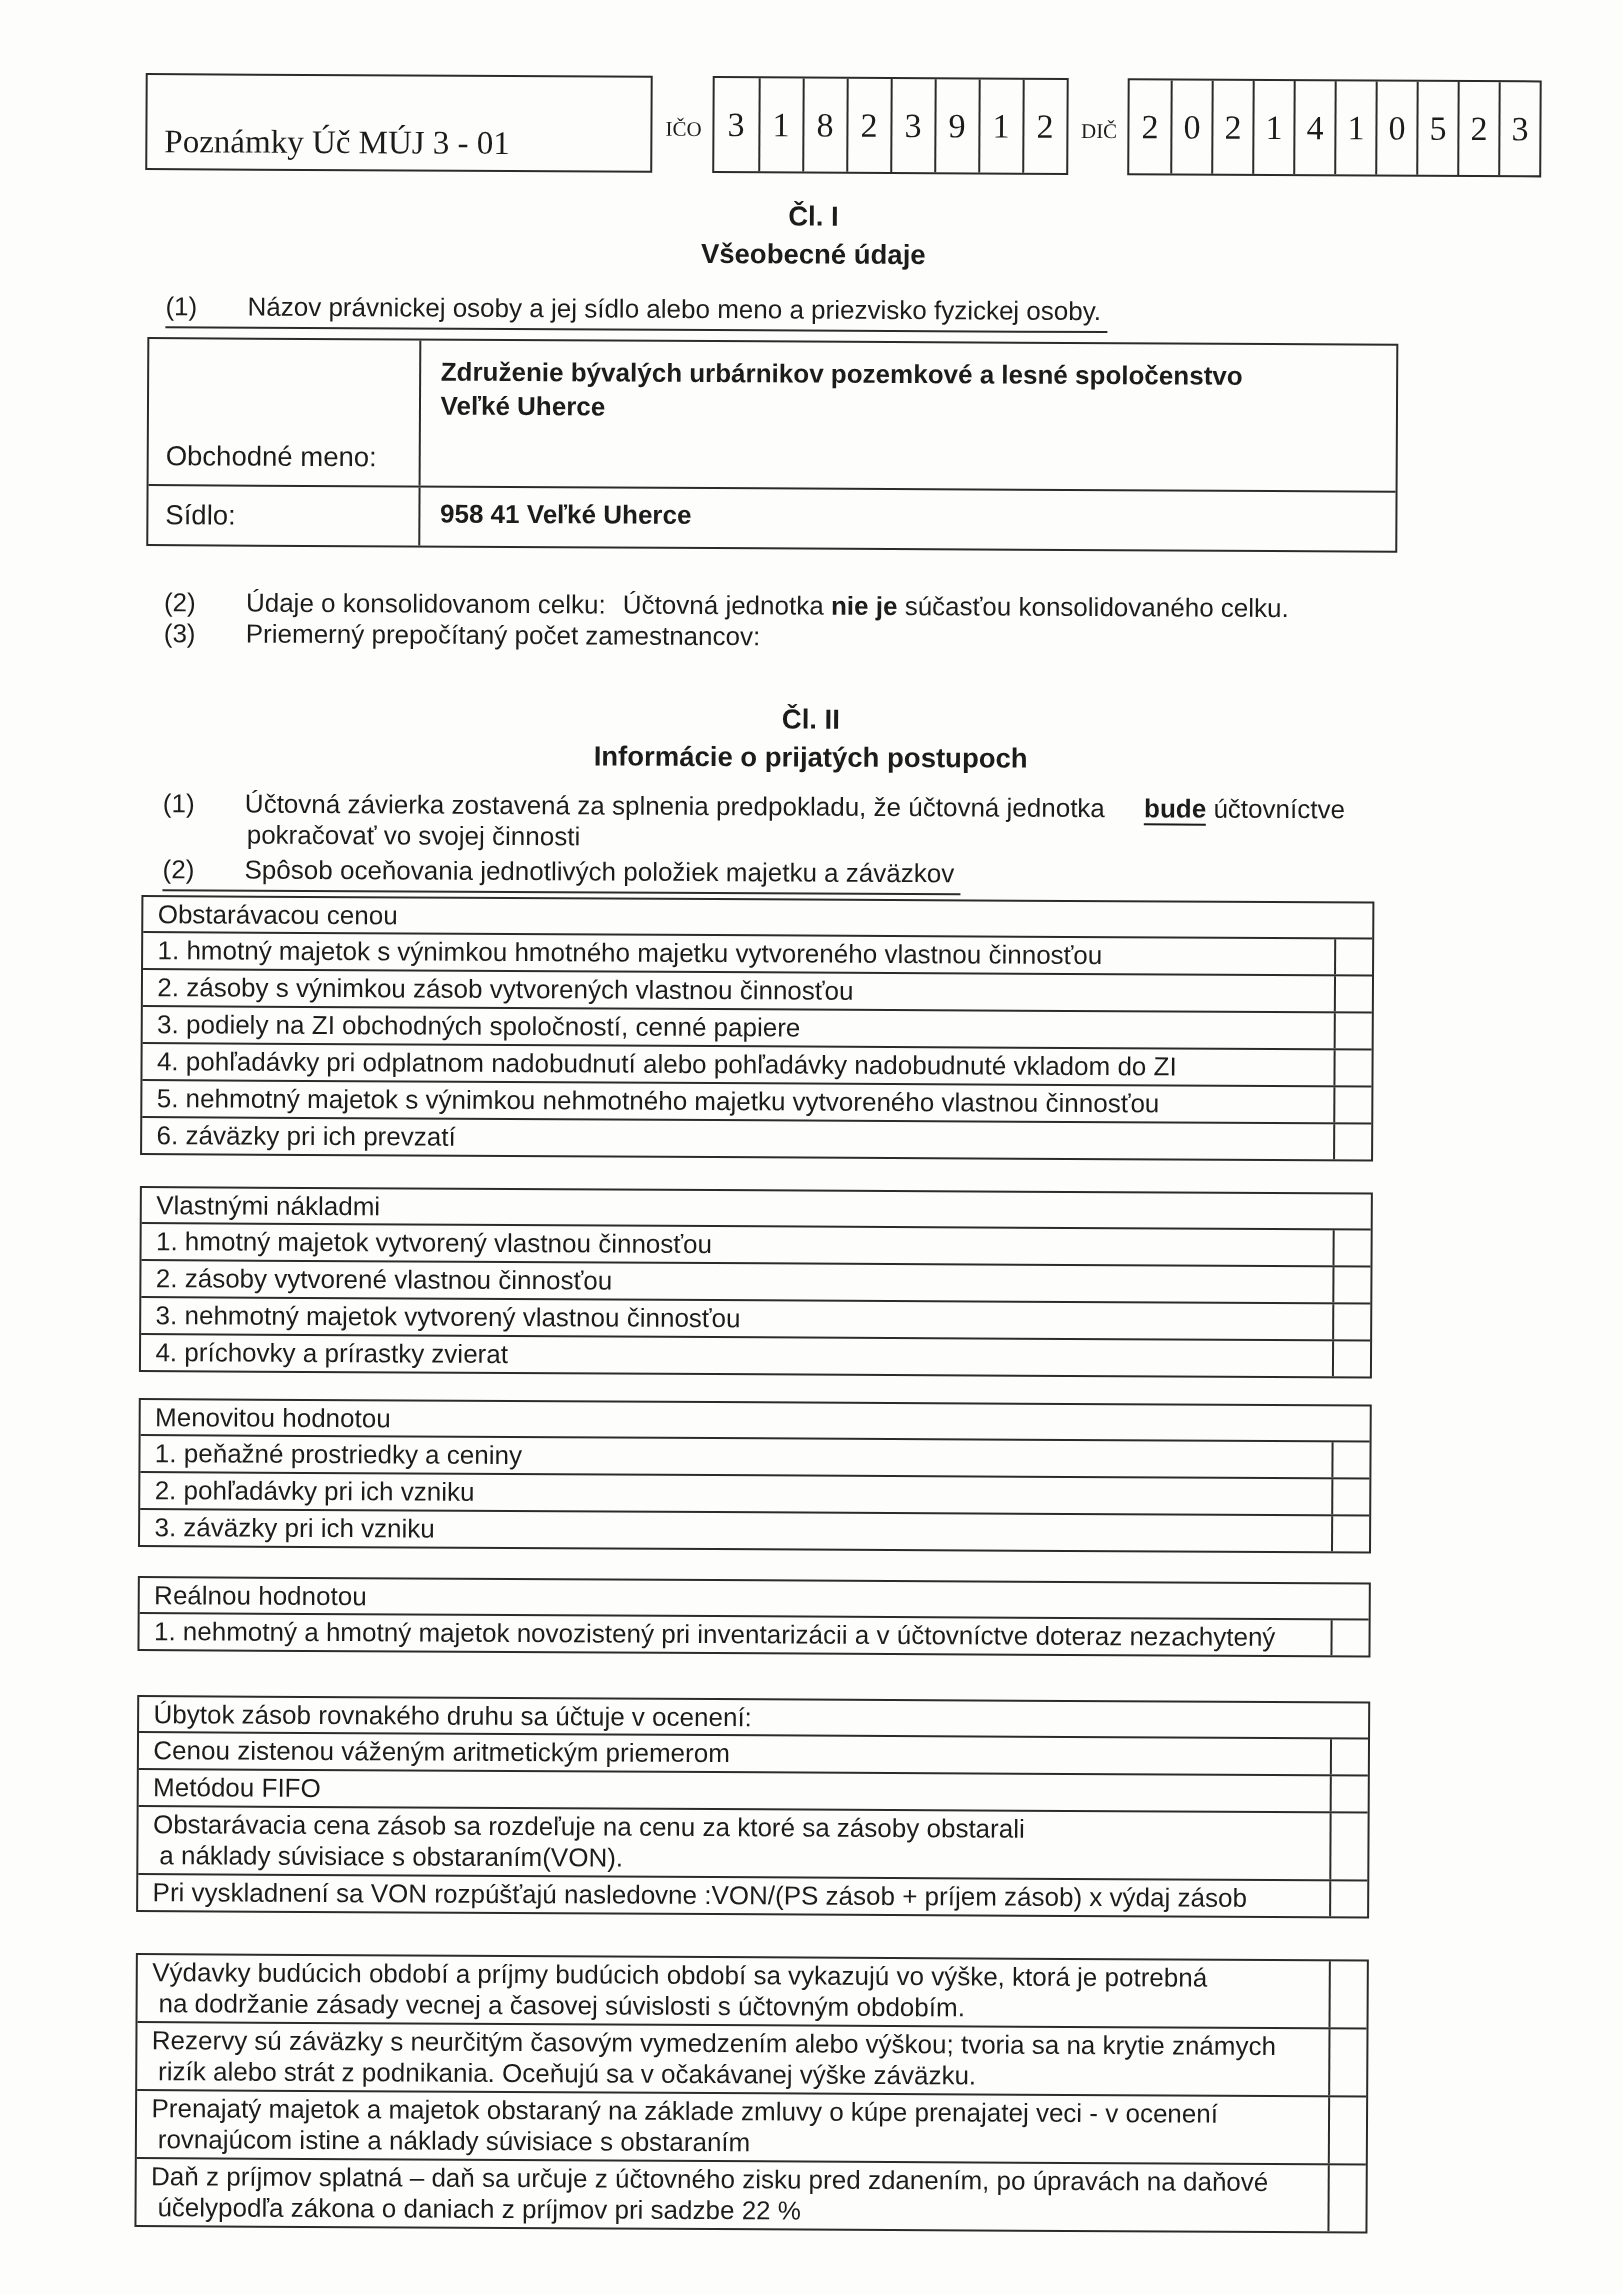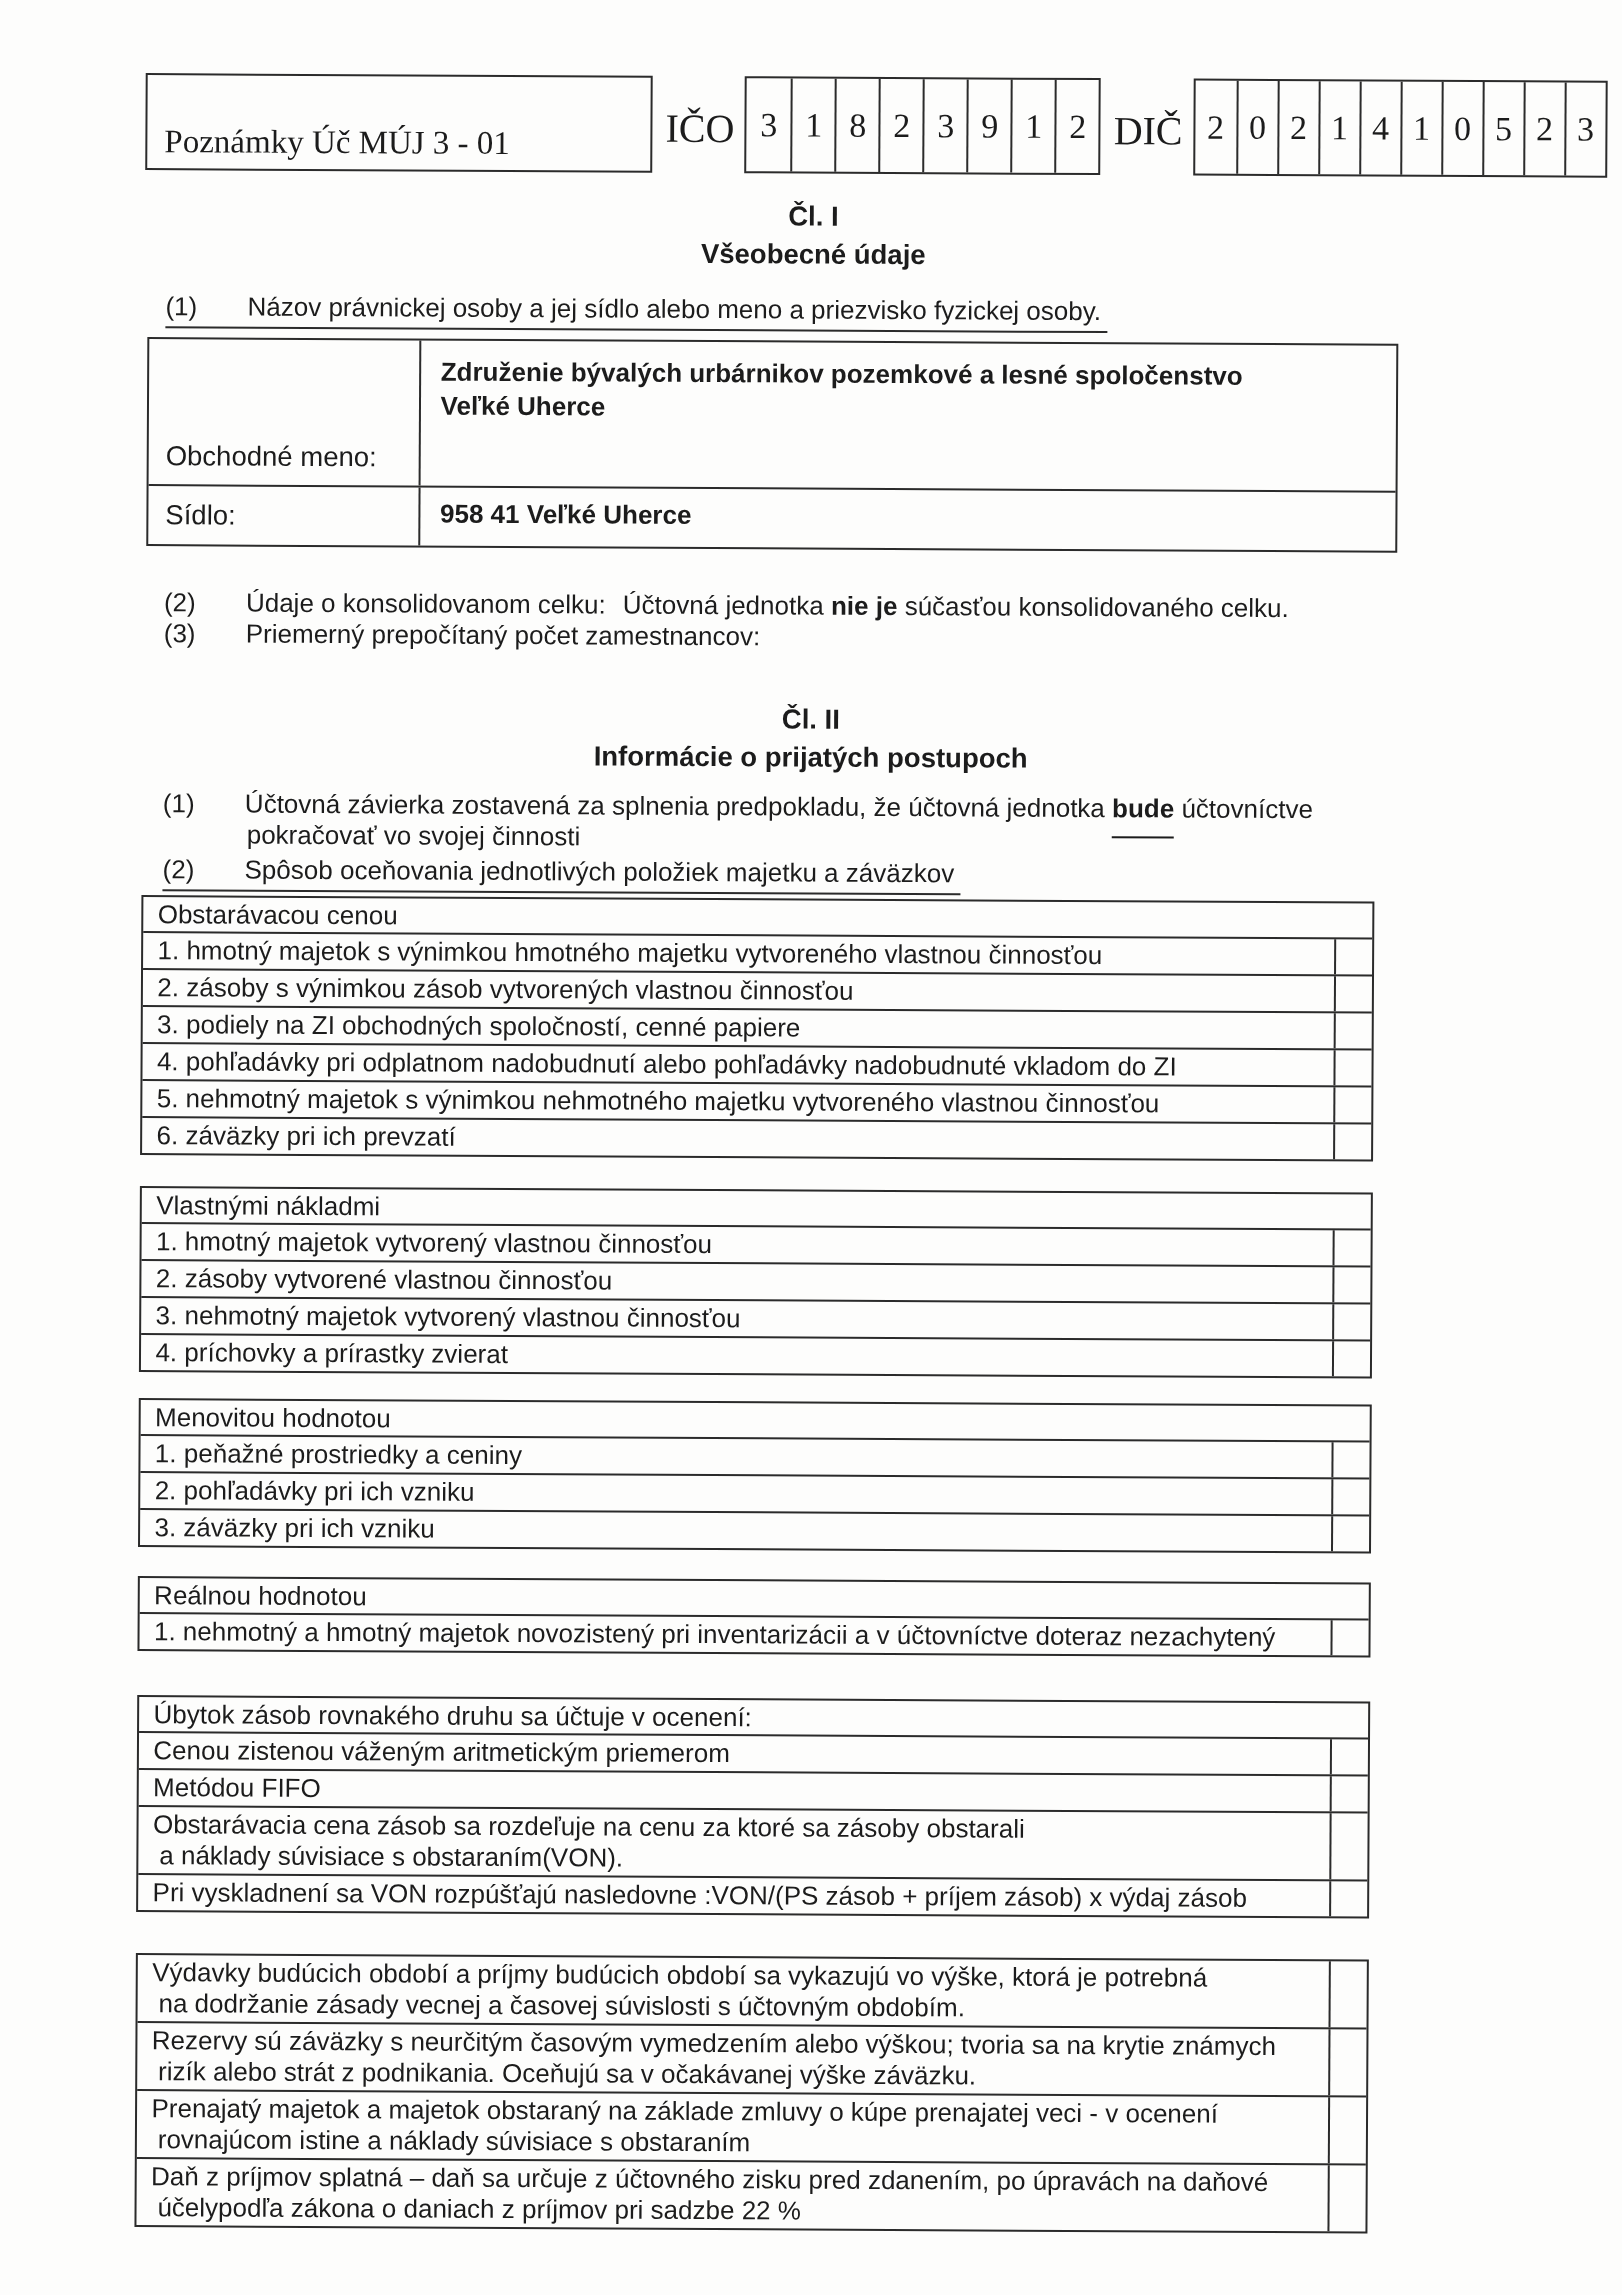--- a/index.html
+++ b/index.html
@@ -27,21 +27,21 @@
     width:507px;height:97px;box-sizing:border-box;
     border:2px solid #2b2b2b;
     display:flex;align-items:flex-end;
     padding:0 0 9.2px 17px;
   }
   .form-label-box span{
     font-family:"Liberation Serif","DejaVu Serif",serif;
     font-size:33px;line-height:35px;white-space:nowrap;
   }
   .reg-label{
-    font-size:40px;line-height:34px;
+    font-size:21px;line-height:34px;
     margin:9.2px 6.5px 0 13px;white-space:nowrap;
   }
   .digit-boxes{
     display:flex;height:97px;box-sizing:border-box;
     border:2px solid #2b2b2b;margin-left:3.9px;
   }
   .digit-cell{
     box-sizing:border-box;height:100%;
     display:flex;align-items:center;justify-content:center;
     font-family:"Liberation Serif","DejaVu Serif",serif;
@@ -58,21 +58,21 @@
   .sec-head.second{margin-top:50px;}
   .sec-sub{text-align:center;font-weight:bold;font-size:27.5px;line-height:33px;margin-top:5.2px;}
 
   
   .item{display:flex;margin-left:164px;font-size:26px;line-height:31px;}
   .item .num{width:82px;flex:none;}
   .item .txt{white-space:nowrap;}
   .item.u{border-bottom:2px solid #2b2b2b;width:fit-content;padding:0 6.5px 3.9px 0;}
   .cont-line{margin-left:248px;font-size:26px;line-height:31px;white-space:nowrap;}
   .b{font-weight:bold;}
-  .bu{font-weight:bold;border-bottom:2.6px solid #1c1c1c;padding-bottom:13px;}
+  .bu{font-weight:bold;border-bottom:2.6px solid #1c1c1c;padding-bottom:0;margin-left:32px;}
   .gap{display:inline-block;width:17px;}
 
   
   .company-table{
     margin-left:146px;margin-top:9.2px;
     width:1251px;box-sizing:border-box;
     border:2.6px solid #2b2b2b;
   }
   .ct-row{display:flex;}
   .ct-row + .ct-row{border-top:2.6px solid #2b2b2b;}

